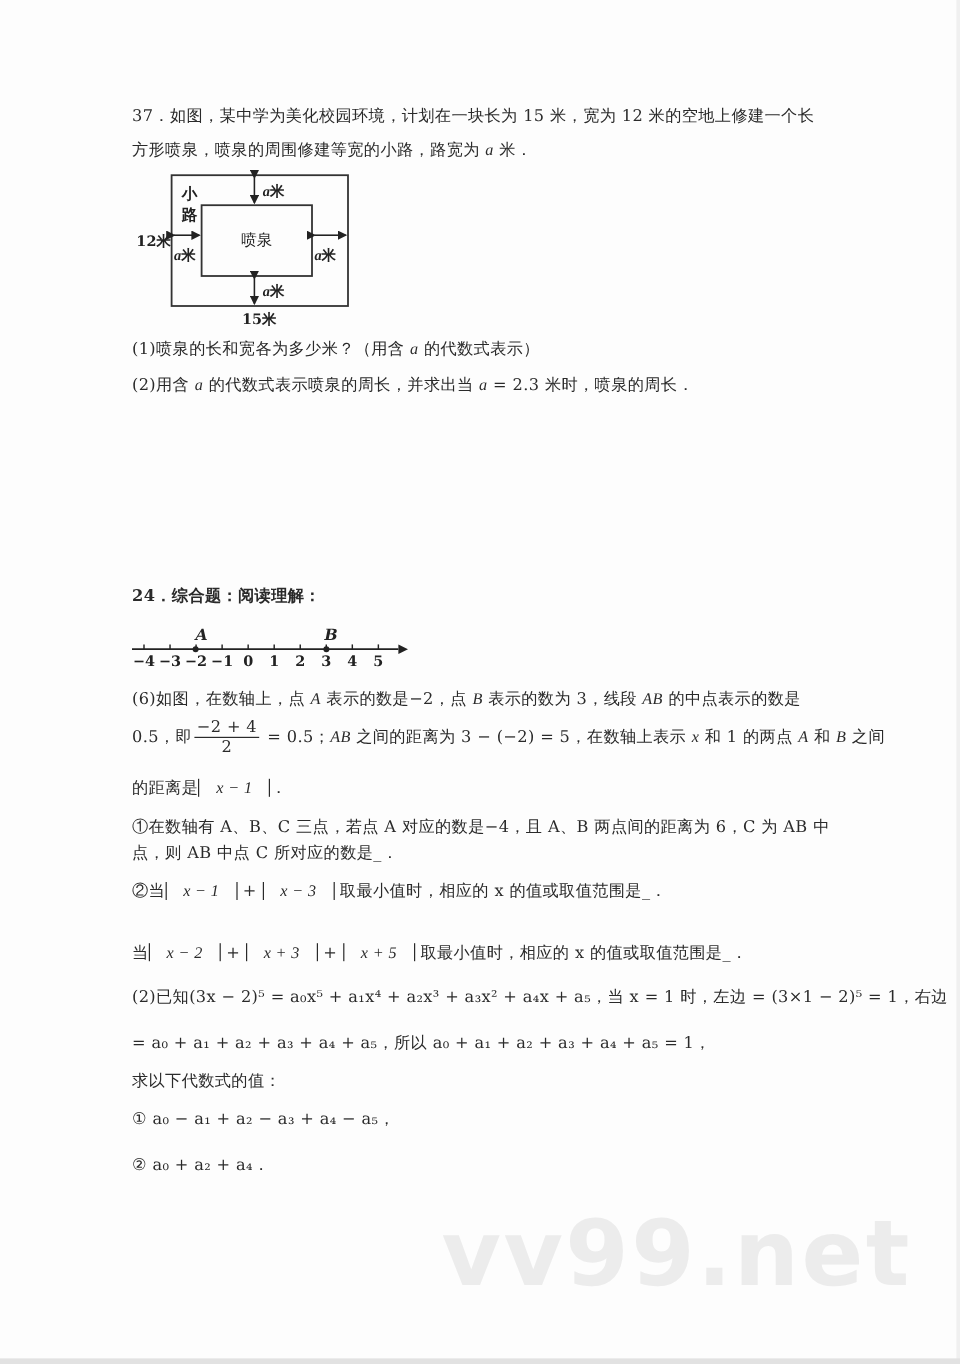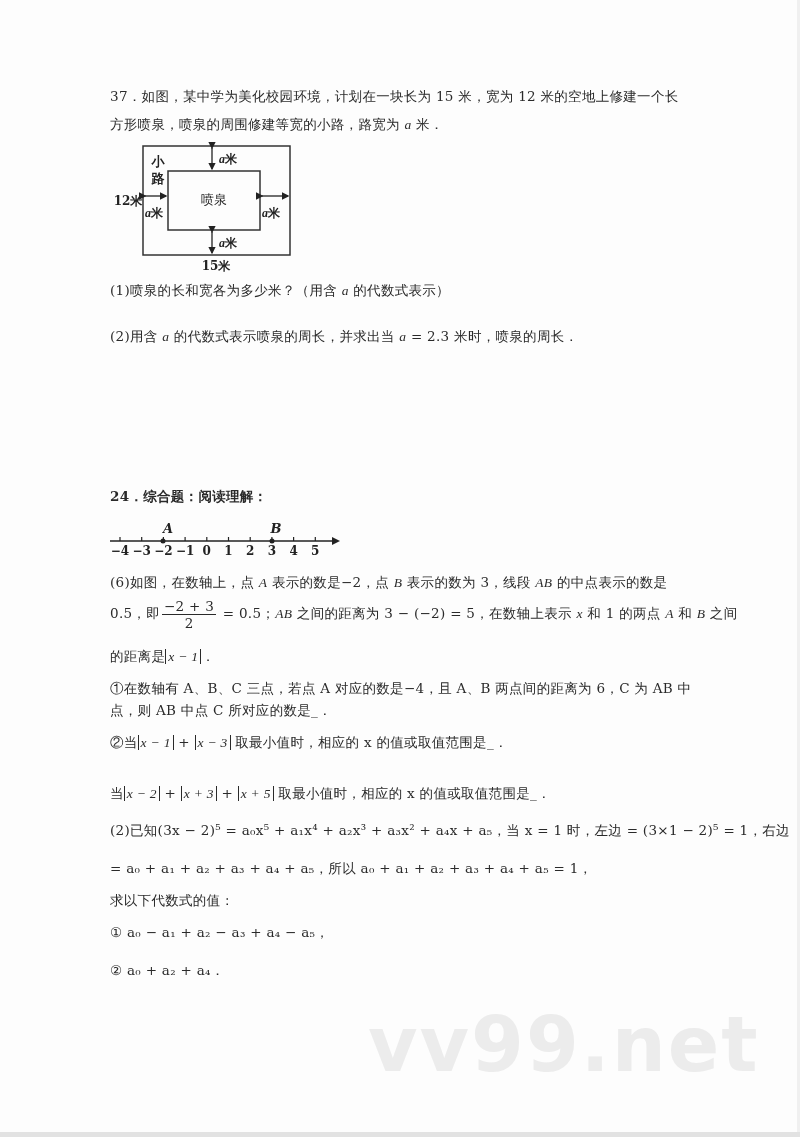--- a/index.html
+++ b/index.html
@@ -5,21 +5,21 @@
   html, body { margin:0; padding:0; }
   body {
     width:800px; height:1137px; background:#fdfdfd; position:relative; overflow:hidden;
     font-family:"DejaVu Serif","Liberation Serif",serif; color:#2a2a2a;
   }
   .line { position:absolute; left:110px; font-size:13.5px; white-space:nowrap; letter-spacing:0.3px; }
   .it { font-style:italic; font-family:"Liberation Serif",serif; }
   .frac { display:inline-block; vertical-align:middle; text-align:center; margin:0 2px; }
   .frac .num { display:block; border-bottom:1px solid #2a2a2a; padding:0 2px; line-height:16px; }
   .frac .den { display:block; line-height:16px; }
-  .abs { border-left:1px solid #2a2a2a; border-right:1px solid #2a2a2a; padding:0 2px; }
+  .abs { border-left:1px solid #2a2a2a; border-right:1px solid #2a2a2a; padding:0 14px; }
   .watermark {
     position:absolute; left:368px; top:1000px; font-family:"DejaVu Sans",sans-serif;
     font-weight:bold; font-size:76px; color:#ececec; letter-spacing:2px;
   }
   .bottom-bar { position:absolute; left:0; top:1132px; width:800px; height:5px; background:#e2e2e2; }
   .right-edge { position:absolute; left:797px; top:0; width:3px; height:1137px; background:#f0f0f0; }
   svg text { font-family:"DejaVu Serif","Liberation Serif",serif; }
 </style>
 </head>
 <body>
@@ -48,21 +48,21 @@
   <text x="219" y="247" font-size="12" font-weight="bold" fill="#222"><tspan class="it">a</tspan>米</text>
 
   <line x1="145" y1="196" x2="166" y2="196" stroke="#222" stroke-width="1.3" marker-start="url(#ah)" marker-end="url(#ah)"></line>
   <text x="145" y="217" font-size="12" font-weight="bold" fill="#222"><tspan class="it">a</tspan>米</text>
 
   <line x1="262" y1="196" x2="288" y2="196" stroke="#222" stroke-width="1.3" marker-start="url(#ah)" marker-end="url(#ah)"></line>
   <text x="262" y="217" font-size="12" font-weight="bold" fill="#222"><tspan class="it">a</tspan>米</text>
 </svg>
 
 <div class="line" style="top:282px;"><span>(1)喷泉的长和宽各为多少米？（用含 </span><span class="it">a</span><span> 的代数式表示）</span></div>
-<div class="line" style="top:328px;"><span>(2)用含 </span><span class="it">a</span><span> 的代数式表示喷泉的周长，并求出当 </span><span class="it">a</span><span> = 2.3 米时，喷泉的周长．</span></div>
+<div class="line" style="top:312px;"><span>(2)用含 </span><span class="it">a</span><span> 的代数式表示喷泉的周长，并求出当 </span><span class="it">a</span><span> = 2.3 米时，喷泉的周长．</span></div>
 
 <div class="line" style="top:488px;font-weight:bold;">24．综合题：阅读理解：</div>
 
 <svg style="position:absolute;left:105px;top:515px;" width="240" height="45" viewBox="105 515 240 45">
   <line x1="110" y1="541" x2="332" y2="541" stroke="#222" stroke-width="1.5"></line>
   <path d="M332,537 L340,541 L332,545 z" fill="#222"></path>
   <g id="ticks">
       <line x1="120" x2="120" y1="537" y2="541" stroke="#222" stroke-width="1.2"></line>
       <text x="120" y="555" text-anchor="middle" font-size="12" font-weight="bold" fill="#222">−4</text>
       <line x1="141.7" x2="141.7" y1="537" y2="541" stroke="#222" stroke-width="1.2"></line>
@@ -85,21 +85,21 @@
       <text x="315.29999999999995" y="555" text-anchor="middle" font-size="12" font-weight="bold" fill="#222">5</text>
     </g>
   <circle cx="163" cy="541" r="2.5" fill="#222"></circle>
   <circle cx="272" cy="541" r="2.5" fill="#222"></circle>
   <text x="168" y="533" text-anchor="middle" font-size="13" font-weight="bold" font-style="italic" fill="#222">A</text>
   <text x="276" y="533" text-anchor="middle" font-size="13" font-weight="bold" font-style="italic" fill="#222">B</text>
 </svg>
 
 <div class="line" style="top:574px;"><span>(6)如图，在数轴上，点 </span><span class="it">A</span><span> 表示的数是−2，点 </span><span class="it">B</span><span> 表示的数为 3，线段 </span><span class="it">AB</span><span> 的中点表示的数是</span></div>
 
-<div class="line" style="top:598px;"><span>0.5，即</span><span class="frac"><span class="num">−2 + 3</span><span class="den">2</span></span><span> = 0.5；</span><span class="it">AB</span><span> 之间的距离为 3 − (−2) = 5，在数轴上表示 </span><span class="it">x</span><span> 和 1 的两点 </span><span class="it">A</span><span> 和 </span><span class="it">B</span><span> 之间</span></div>
+<div class="line" style="top:598px;"><span>0.5，即</span><span class="frac"><span class="num">−2 + 4</span><span class="den">2</span></span><span> = 0.5；</span><span class="it">AB</span><span> 之间的距离为 3 − (−2) = 5，在数轴上表示 </span><span class="it">x</span><span> 和 1 的两点 </span><span class="it">A</span><span> 和 </span><span class="it">B</span><span> 之间</span></div>
 
 <div class="line" style="top:648px;"><span>的距离是</span><span class="abs it">x − 1</span><span>．</span></div>
 
 <div class="line" style="top:680px;">①在数轴有 A、B、C 三点，若点 A 对应的数是−4，且 A、B 两点间的距离为 6，C 为 AB 中</div>
 <div class="line" style="top:702px;">点，则 AB 中点 C 所对应的数是_．</div>
 
 <div class="line" style="top:734px;"><span>②当</span><span class="abs it">x − 1</span><span> + </span><span class="abs it">x − 3</span><span> 取最小值时，相应的 x 的值或取值范围是_．</span></div>
 
 <div class="line" style="top:772px;margin-top:13px;"><span>当</span><span class="abs it">x − 2</span> + <span class="abs it">x + 3</span> + <span class="abs it">x + 5</span><span> 取最小值时，相应的 x 的值或取值范围是_．</span></div>
 

